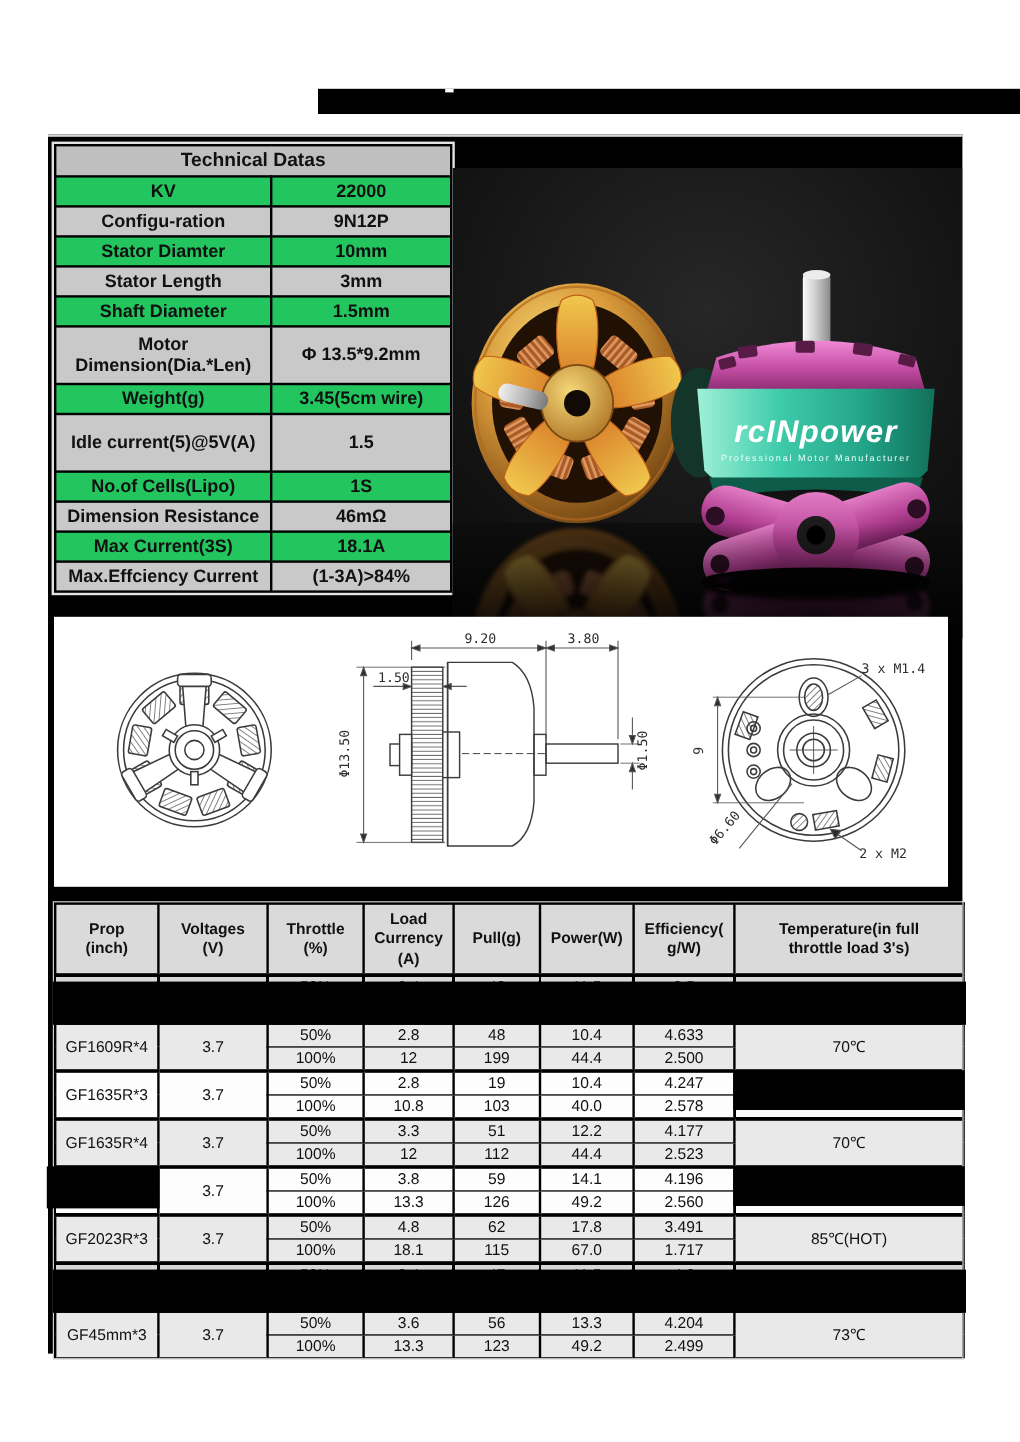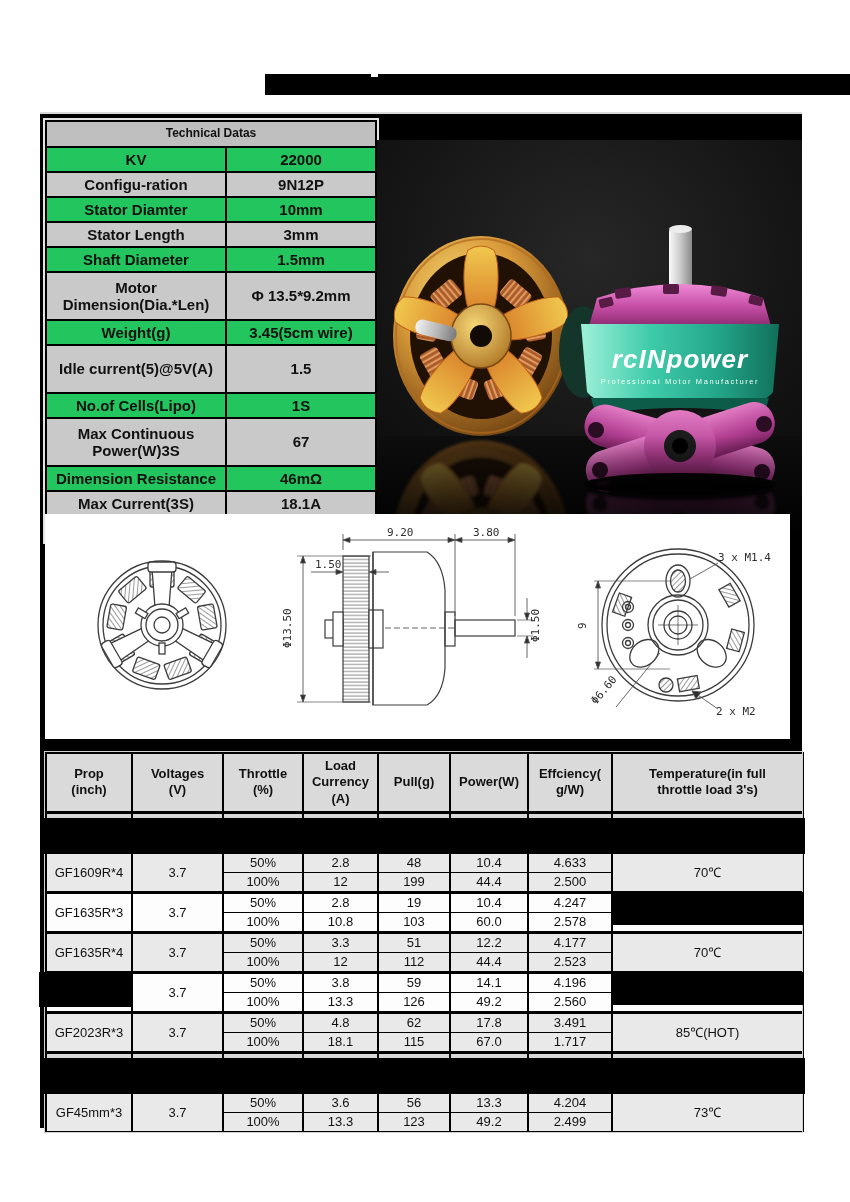--- a/index.html
+++ b/index.html
@@ -9,21 +9,21 @@
   .title-bar{position:absolute;left:265px;top:74px;width:585px;height:21px;background:#000;}
   .title-bar .notch{position:absolute;left:106px;top:0;width:7px;height:3px;background:#fff;}
   
   .content{position:absolute;left:40px;top:112px;width:762px;height:1016px;background:#000;
            border-top:2px solid #d9d9d9;box-sizing:border-box;}
   
   .tech-wrap{position:absolute;left:5px;top:6px;width:332px;outline:2px solid #e3e3e3;}
   table.tech{border-collapse:collapse;width:332px;table-layout:fixed;}
   table.tech th,table.tech td{border:2px solid #000;text-align:center;vertical-align:middle;
       font-weight:bold;color:#111;padding:0 2px;white-space:pre-line;line-height:1.15;}
-  table.tech th{background:#bfbfbf;font-size:12px;height:24px;}
+  table.tech th{background:#bfbfbf;font-size:16px;height:24px;}
   table.tech td{font-size:15px;height:23px;background:#22c55e;}
   table.tech tbody tr:nth-child(even) td{background:#c9c9c9;}
   table.tech tr.tall td{height:46px;}
   .tech-label-col{width:180px;}
   
   .photo{position:absolute;left:337px;top:6px;width:425px;height:392px;margin-top:20px;}
   
   .drawings{position:absolute;left:5px;top:400px;width:745px;height:225px;background:#fff;}
   .drawings svg{position:absolute;}
   .dwg-front{left:38px;top:32px;}
@@ -104,25 +104,20 @@
               <td>Weight(g)</td>
               <td>3.45(5cm wire)</td>
             </tr>
           <tr class="tall">
               <td>Idle current(5)@5V(A)</td>
               <td>1.5</td>
             </tr>
           <tr>
               <td>No.of Cells(Lipo)</td>
               <td>1S</td>
-            </tr>
-          <tr class="tall">
-              <td>Max Continuous
-Power(W)3S</td>
-              <td>67</td>
             </tr>
           <tr>
               <td>Dimension Resistance</td>
               <td>46mΩ</td>
             </tr>
           <tr>
               <td>Max Current(3S)</td>
               <td>18.1A</td>
             </tr>
           <tr>
@@ -491,21 +486,21 @@
 (inch)</th>
             <th>Voltages
 (V)</th>
             <th>Throttle
 (%)</th>
             <th>Load
 Currency
 (A)</th>
             <th>Pull(g)</th>
             <th>Power(W)</th>
-            <th>Effciency(
+            <th>Efficiency(
 g/W)</th>
             <th>Temperature(in full
 throttle load 3's)</th>
           </tr>
         </thead>
         <tbody>
 
           <tr class="g0 first">
             <td rowspan="2" class="rx-s"></td>
             <td rowspan="2" class="rx-s"></td>
@@ -549,21 +544,21 @@
             <td>2.8</td>
             <td>19</td>
             <td>10.4</td>
             <td>4.247</td>
             <td rowspan="2" class="rx-m"></td>
           </tr>
           <tr class="g2">
             <td>100%</td>
             <td>10.8</td>
             <td>103</td>
-            <td>60.0</td>
+            <td>40.0</td>
             <td>2.578</td>
           </tr>
 
           <tr class="g3 first">
             <td rowspan="2">GF1635R*4</td>
             <td rowspan="2">3.7</td>
             <td>50%</td>
             <td>3.3</td>
             <td>51</td>
             <td>12.2</td>

